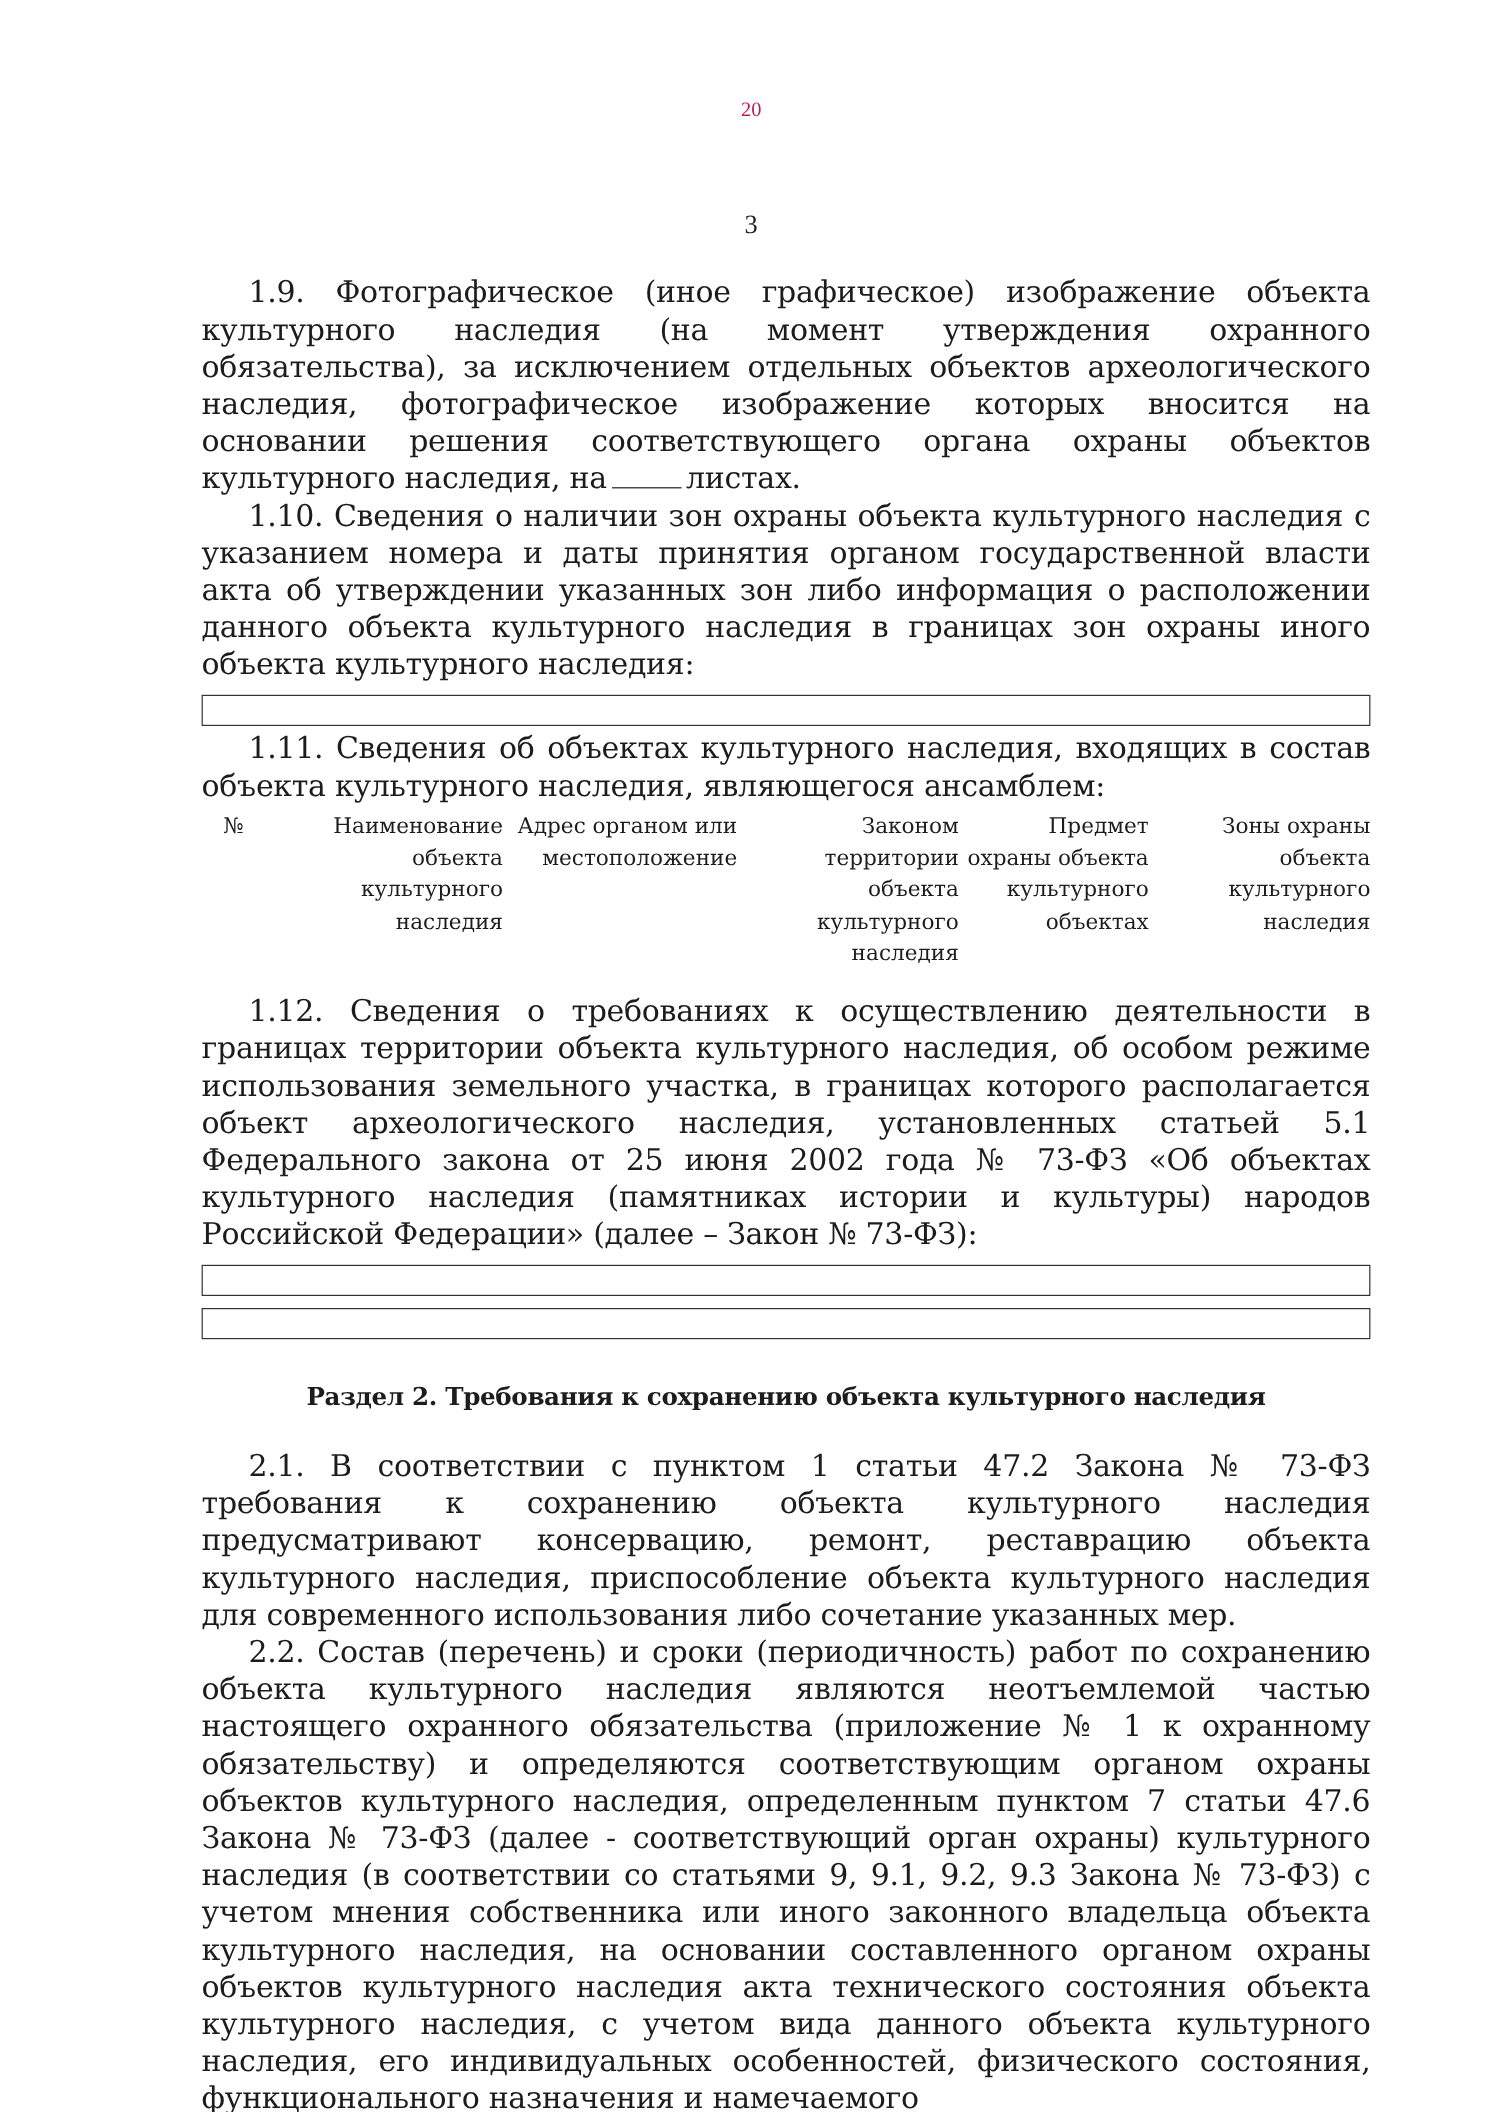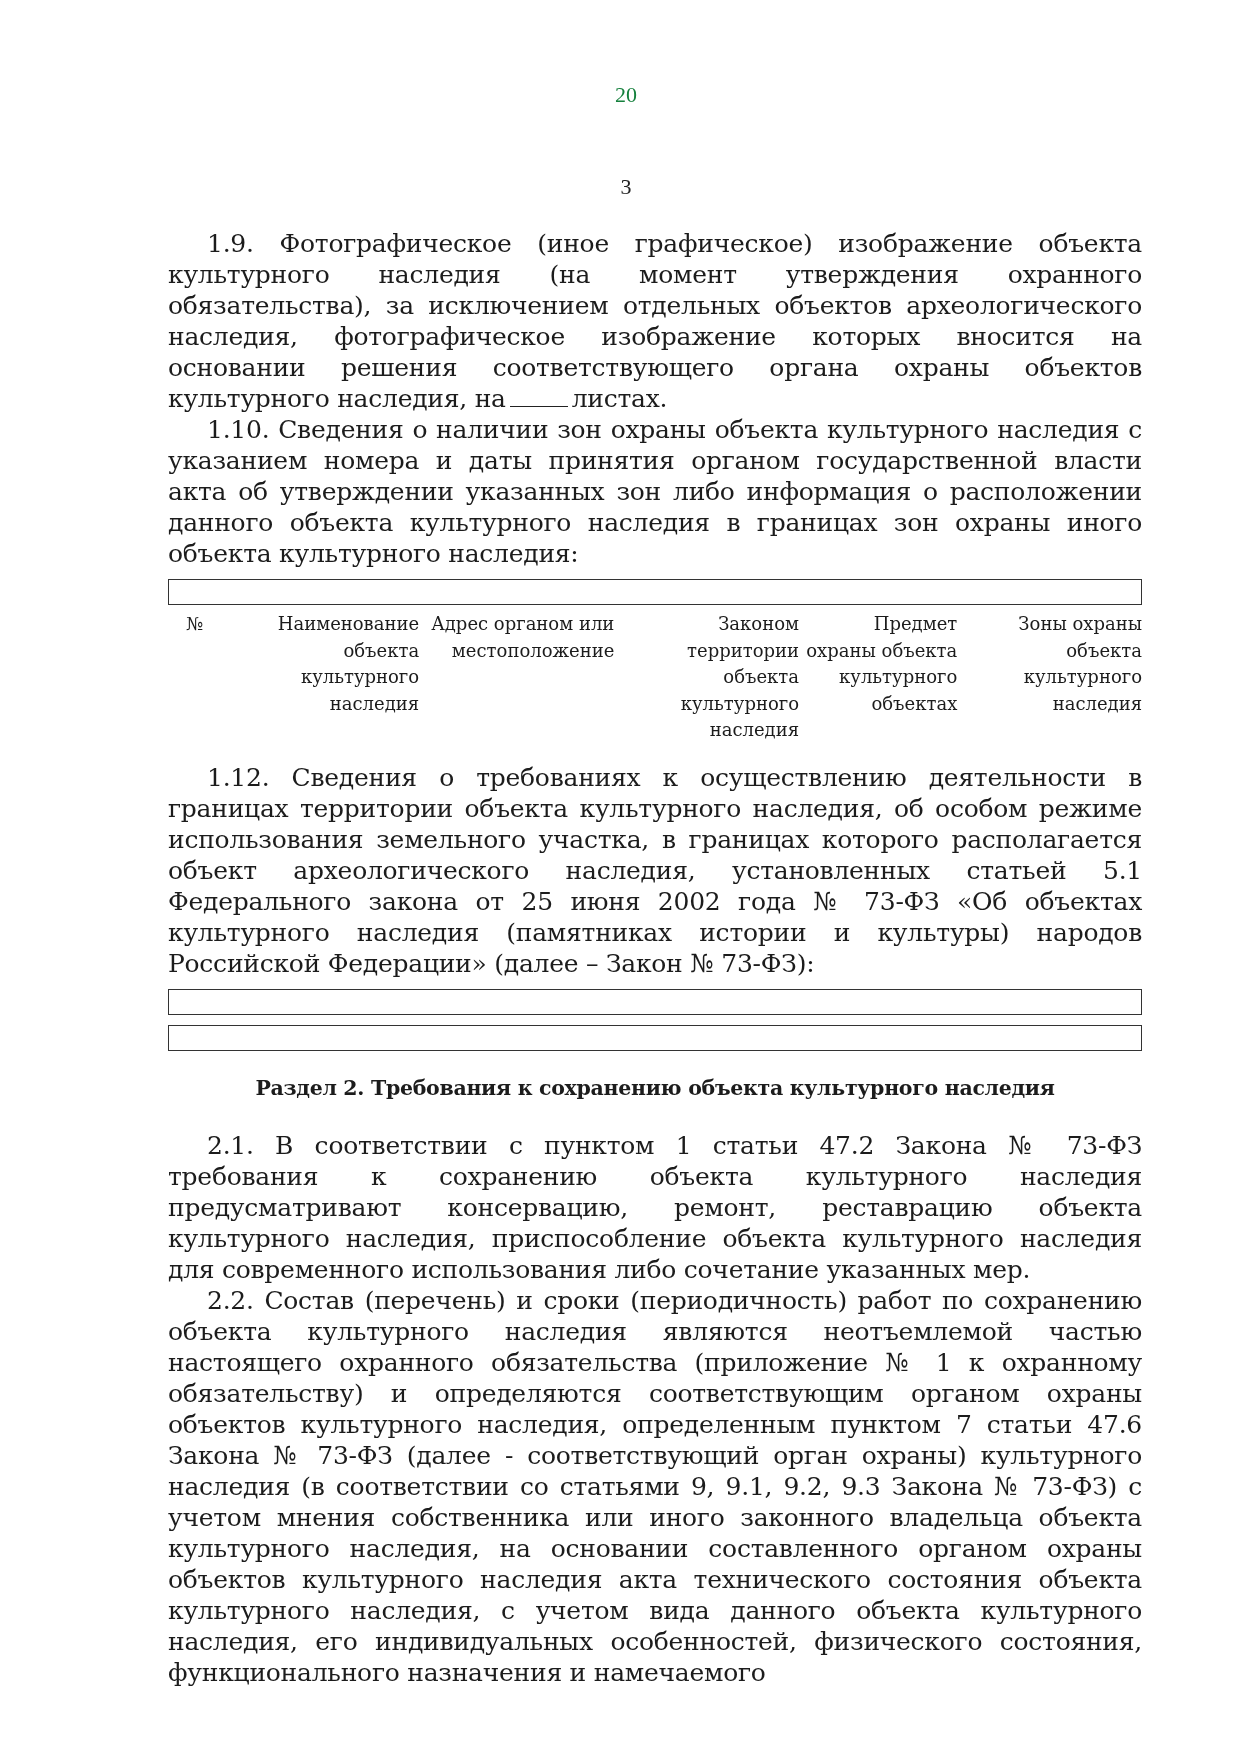--- a/index.html
+++ b/index.html
@@ -3,21 +3,21 @@
 <meta charset="utf-8">
 <style>
   html, body { margin: 0; padding: 0; background: #ffffff; }
   body {
     width: 1252px; height: 1760px; position: relative; overflow: hidden;
     font-family: "DejaVu Serif", "Liberation Serif", serif;
     color: #1c1c1c;
   }
   .page-number {
     position: absolute; top: 82px; left: 0; width: 1252px; text-align: center;
-    font-family: "Liberation Serif", serif; font-size: 22px; color: #15803d;
+    font-family: "Liberation Serif", serif; font-size: 17px; color: #be185d;
   }
   .sub-page-number {
     position: absolute; top: 174px; left: 0; width: 1252px; text-align: center;
     font-family: "Liberation Serif", serif; font-size: 22px; color: #222;
   }
   .content {
     position: absolute; left: 168px; top: 228px; width: 974px;
   }
   .para {
     font-size: 25px; line-height: 31px; text-align: justify;
@@ -34,38 +34,39 @@
   .ensemble-table {
     width: 974px; border-collapse: collapse; margin-top: 6px;
     font-family: "DejaVu Serif", serif; font-size: 18px; line-height: 26.5px;
   }
   .ensemble-table th {
     font-weight: normal; vertical-align: top; text-align: right; padding: 0;
   }
   .col-no { width: 50px; text-align: left !important; padding-left: 18px !important; }
   .section-heading {
     text-align: center; font-weight: bold; font-size: 20.5px;
-    margin: 25px 0 30px 0; letter-spacing: -0.3px;
+    margin: 36px 0 30px 0; letter-spacing: -0.3px;
     font-family: "DejaVu Serif", serif;
   }
   .gap-small { height: 18px; }
 </style>
 </head>
 <body>
 
 <div class="page-number">20</div>
 <div class="sub-page-number">3</div>
 
 <div class="content">
 
   <p class="para"><span>1.9. Фотографическое (иное графическое) изображение объекта культурного наследия (на момент утверждения охранного обязательства), за исключением отдельных объектов археологического наследия, фотографическое изображение которых вносится на основании решения соответствующего органа охраны объектов культурного наследия, на</span><span class="blank-line"></span><span>листах.</span></p>
 
   <p class="para">1.10. Сведения о наличии зон охраны объекта культурного наследия с указанием номера и даты принятия органом государственной власти акта об утверждении указанных зон либо информация о расположении данного объекта культурного наследия в границах зон охраны иного объекта культурного наследия:</p>
   <div class="fill-box"></div>
 
+  <p class="para">1.11. Сведения об объектах культурного наследия, входящих в состав объекта культурного наследия, являющегося ансамблем:</p>
 
   <table class="ensemble-table">
     <thead>
       <tr>
         <th class="col-no">№</th>
         <th style="width:170px">Наименование объекта культурного наследия</th>
         <th style="width:185px">Адрес органом или местоположение</th>
         <th style="width:175px">Законом территории объекта культурного наследия</th>
         <th style="width:150px">Предмет охраны объекта культурного объектах</th>
         <th style="width:175px">Зоны охраны объекта культурного наследия</th>

